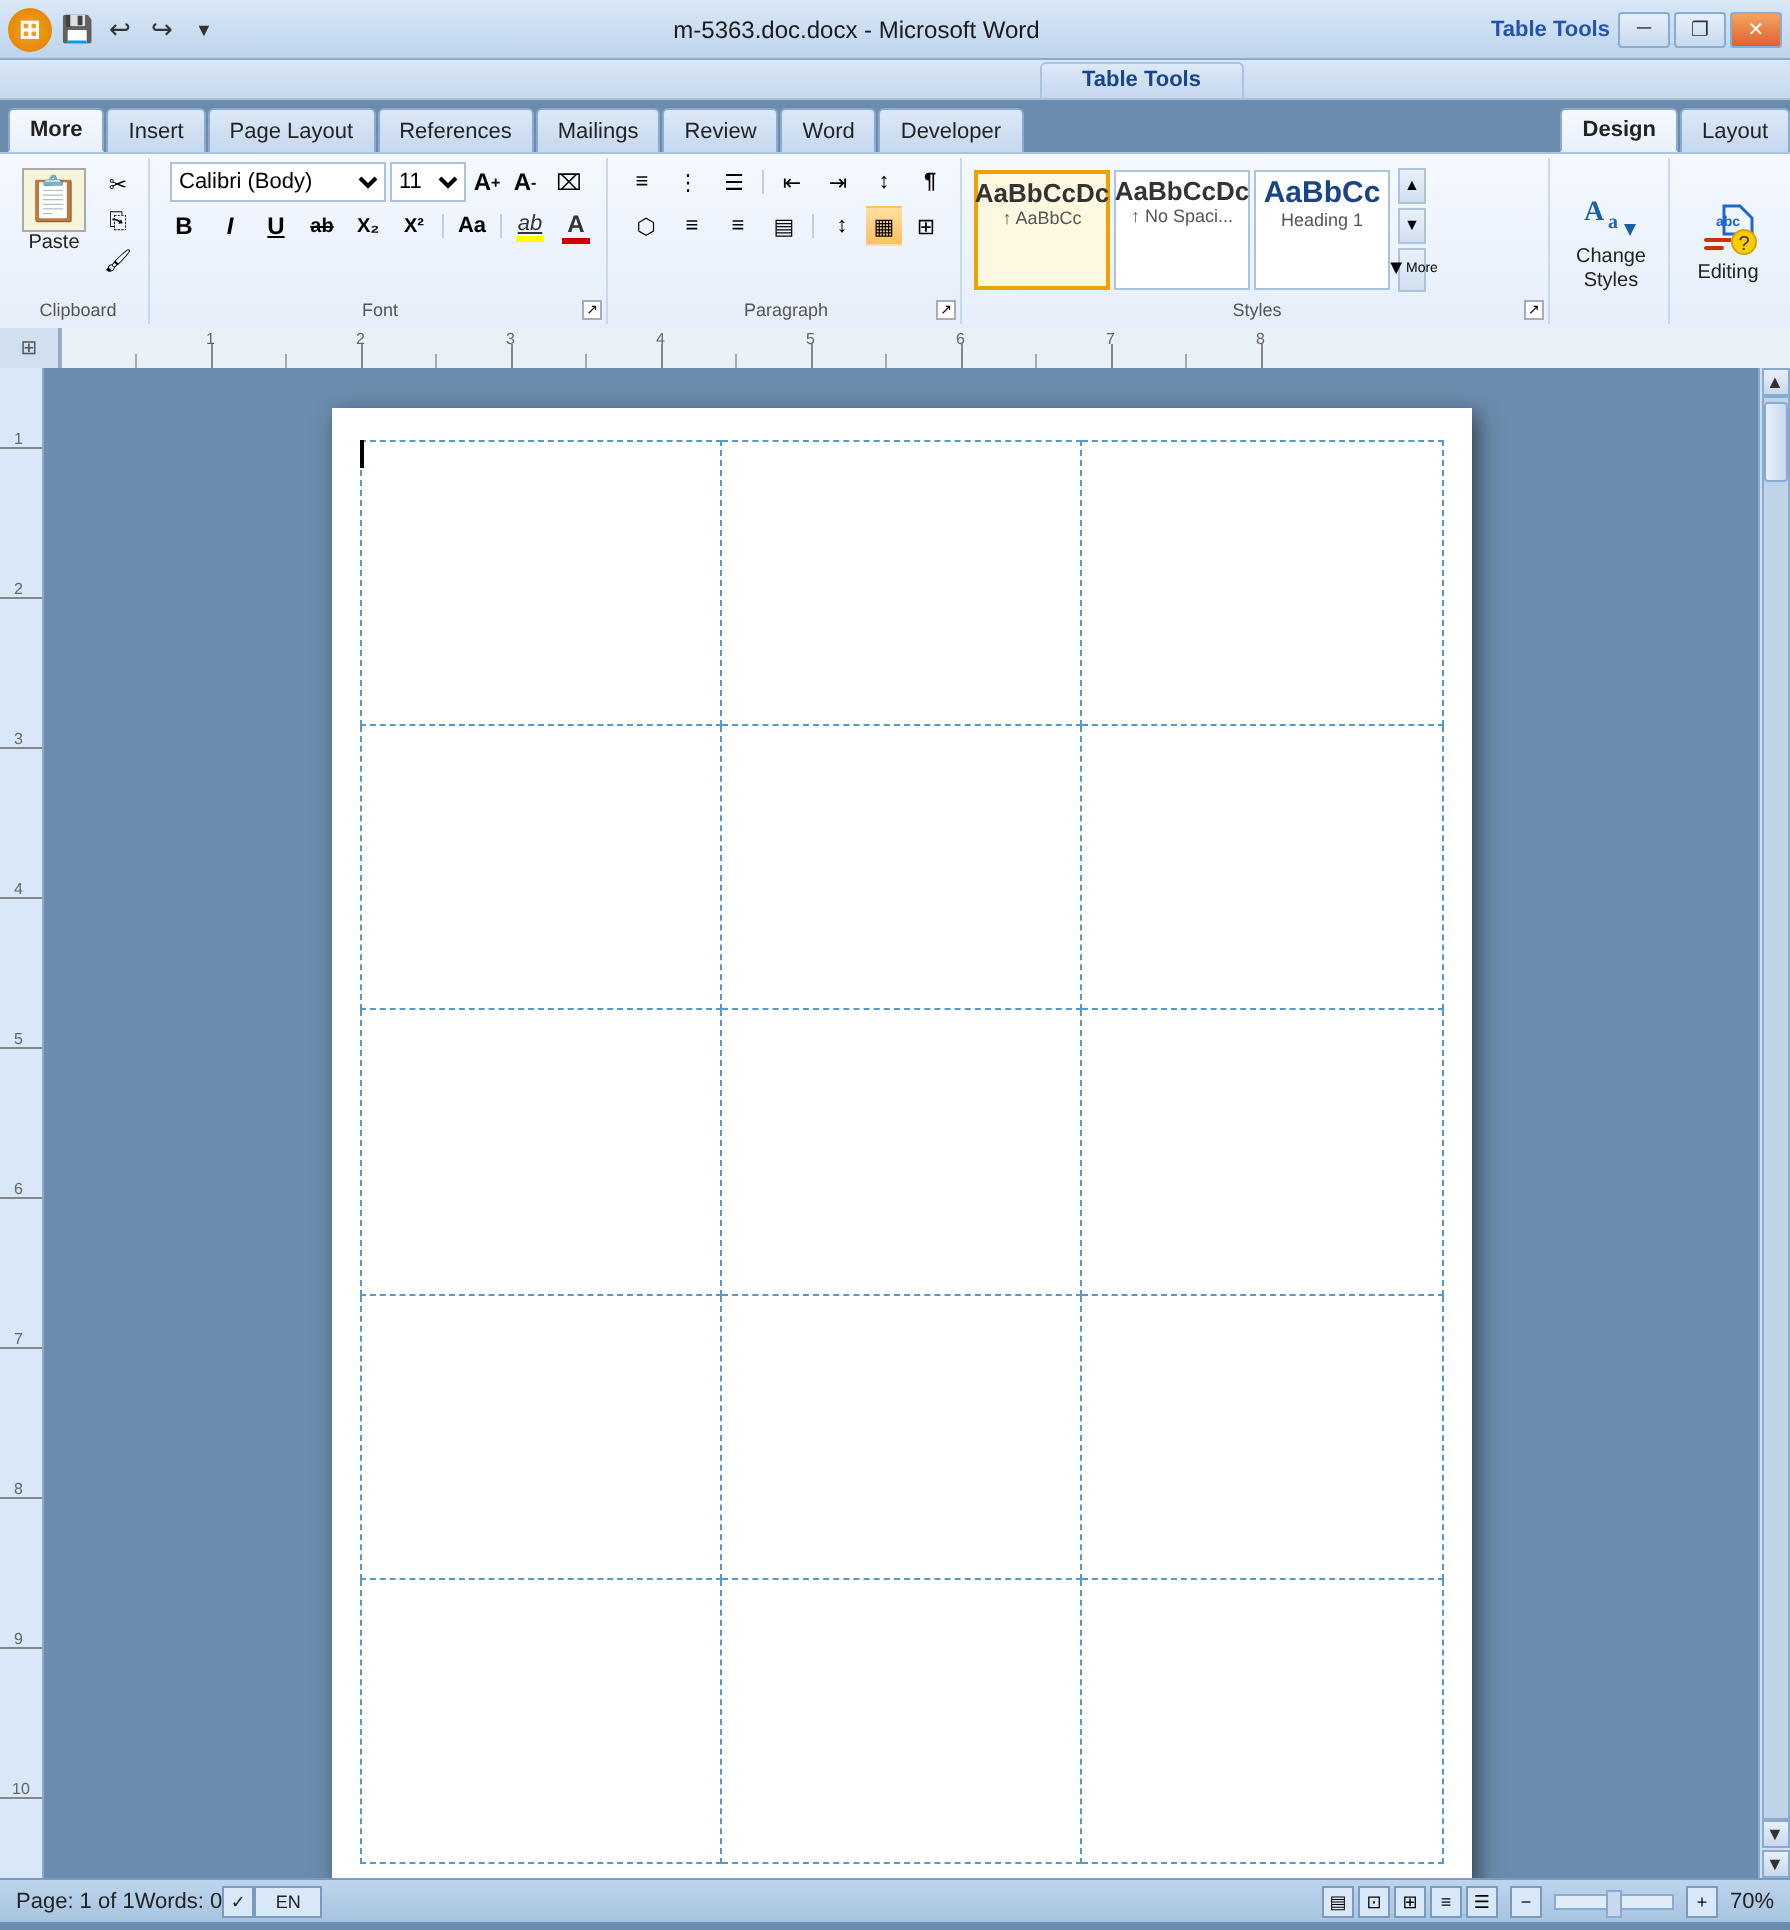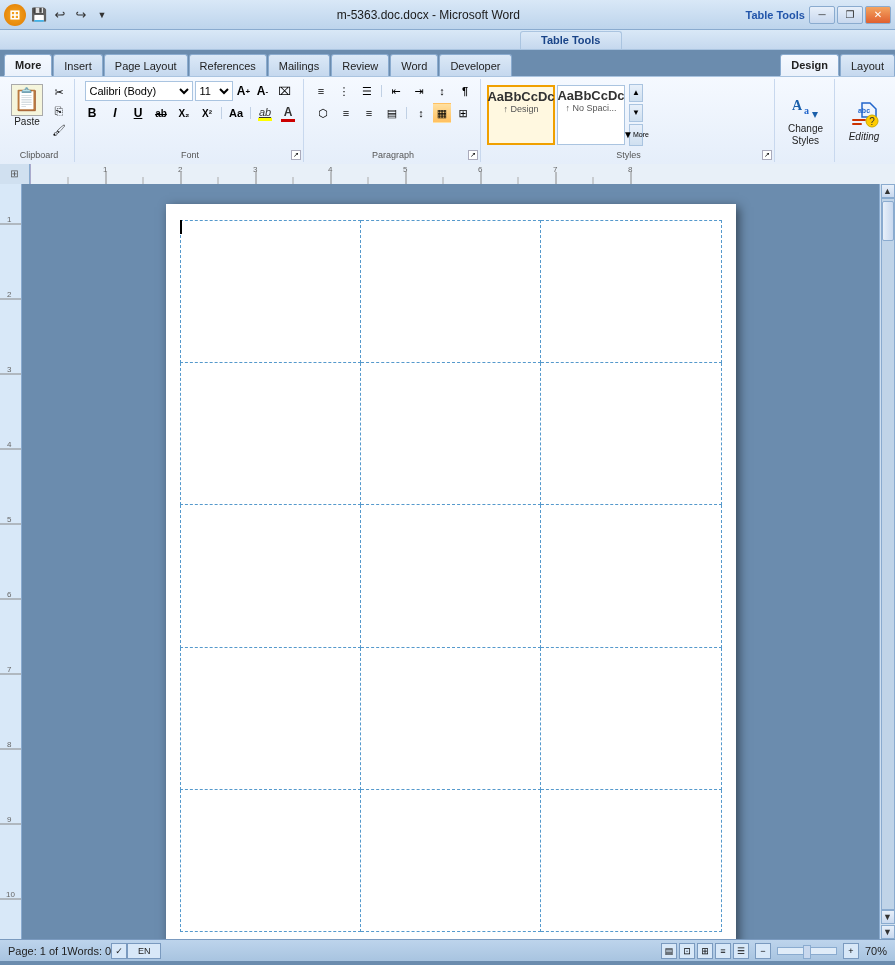--- a/index.html
+++ b/index.html
@@ -252,21 +252,21 @@
     .editing-btn {
       display: flex; flex-direction: column; align-items: center;
       cursor: pointer; padding: 4px;
       border: 1px solid transparent;
     }
     .ed-icon {
       width: 32px; height: 32px;
       display: flex; align-items: center; justify-content: center;
       font-size: 18px; color: #cc4400;
     }
-    .ed-label { font-size: 10px; color: #222; font-style: italic; }
+    .ed-label { font-size: 10px; color: #222; }
     .ribbon-group-label-standalone {
       font-size: 9px; color: #555; text-align: center;
     }
 
     
     #ruler-area {
       height: 20px;
       background: linear-gradient(to bottom, #d8e8f4, #c5d8ec);
       border-bottom: 1px solid #8aabcf;
       display: flex;
@@ -553,28 +553,32 @@
     </div>
     <div class="ribbon-group-label">Paragraph</div>
     <div class="group-expand">↗</div>
   </div>
 
   <div class="ribbon-group" id="group-styles" style="position:relative; flex:1;">
     <div class="ribbon-group-content">
 
       <div class="style-item selected">
         <div class="style-preview" style="font-size:13px; color:#333;">AaBbCcDc</div>
-        <div class="style-name">↑ Design</div>
+        <div class="style-name">↑ AaBbCc</div>
       </div>
 
       <div class="style-item">
         <div class="style-preview" style="font-size:13px; color:#333;">AaBbCcDc</div>
         <div class="style-name">↑ No Spaci...</div>
       </div>
 
+      <div class="style-item">
+        <div class="style-preview" style="font-size:15px; color:#1a4488; font-weight:bold;">AaBbCc</div>
+        <div class="style-name">Heading 1</div>
+      </div>
 
       <div class="gallery-nav">
         <button class="gallery-nav-btn">▲</button>
         <button class="gallery-nav-btn">▼</button>
         <button class="gallery-nav-btn gallery-more">▼<br><span style="font-size:7px;">More</span></button>
       </div>
     </div>
     <div class="ribbon-group-label">Styles</div>
     <div class="group-expand">↗</div>
   </div>

